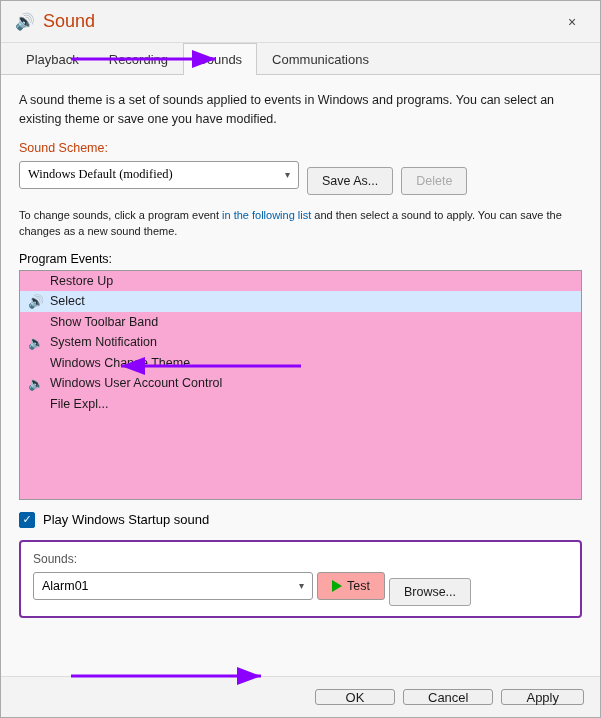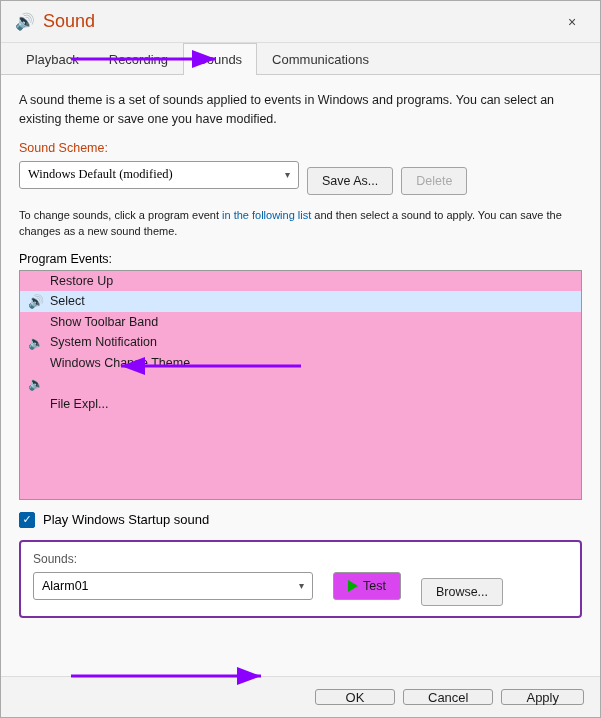--- a/index.html
+++ b/index.html
@@ -213,42 +213,42 @@
       padding: 10px 12px;
       background: white;
     }
     .sounds-label {
       font-size: 12px;
       color: #555;
     }
     .sounds-dropdown-row {
       display: flex;
       align-items: center;
-      gap: 20px;
+      gap: 4px;
     }
     .sounds-dropdown {
       flex: 1;
       height: 28px;
       border: 1px solid #999;
       border-radius: 3px;
       padding: 0 8px;
       font-size: 12.5px;
       background: white;
       cursor: pointer;
       display: flex;
       align-items: center;
       justify-content: space-between;
       max-width: 280px;
     }
     .test-btn {
       height: 28px;
       padding: 0 14px;
       border: 1px solid #999;
       border-radius: 3px;
-      background: #d946ef;
+      background: #fca5a5;
       font-size: 12.5px;
       cursor: pointer;
       color: #1a1a1a;
       display: flex;
       align-items: center;
       gap: 5px;
     }
     .play-icon {
       width: 0;
       height: 0;
@@ -358,20 +358,21 @@
           <span>System Notification</span>
         </div>
 
         <div class="event-item">
           <span class="event-icon"></span>
           <span>Windows Change Theme</span>
         </div>
 
         <div class="event-item">
           <span class="event-icon">🔈</span>
+          <span>Windows User Account Control</span>
         </div>
 
         <div class="event-item">
           <span class="event-icon"></span>
           <span>File Expl...</span>
         </div>
 
       </div>
     </div>
 

